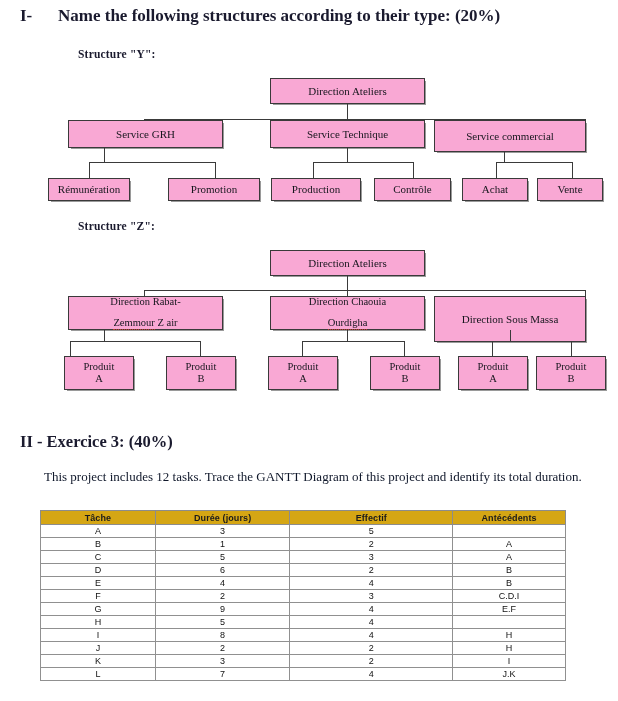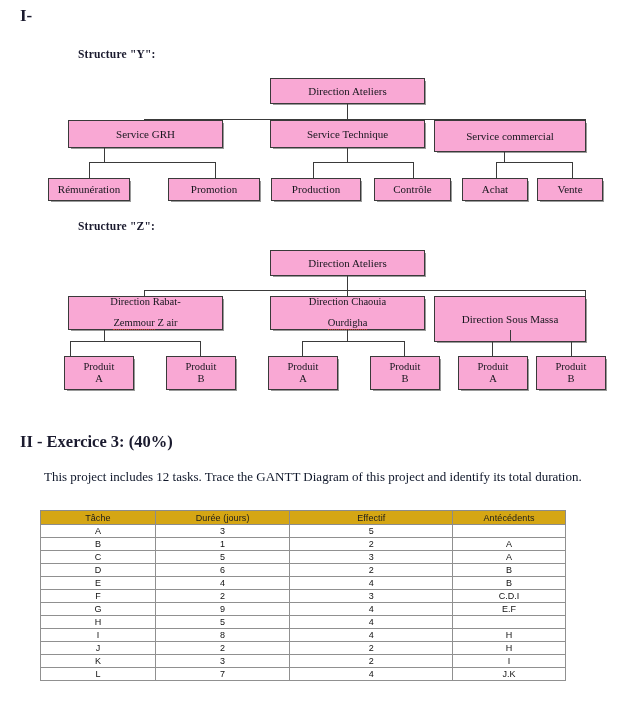--- a/index.html
+++ b/index.html
@@ -65,21 +65,21 @@
     position:absolute;left:40px;top:510px;
     border-collapse:collapse;
     width:526px;
     font-family:"Liberation Sans", sans-serif;
     font-size:9px;
     color:#111;
   }
   table.gantt th{
     background:#D5A614;
     color:#1b1b1b;
-    font-weight:normal;
+    font-weight:bold;
     font-size:9px;
     border:1px solid #8c8c8c;
     height:13px;
     padding:0;
     text-align:center;
     letter-spacing:0.1px;
   }
   table.gantt td{
     border:1px solid #909090;
     height:12px;
@@ -93,20 +93,21 @@
   col.c3{width:163px;}
   col.c4{width:113px;}
 </style>
 </head>
 <body>
 
 <div class="page">
 
   <div class="sec1">
     <span class="num">I-</span>
+    <span class="ttl">Name the following structures according to their type: (20%)</span>
   </div>
 
   <div class="struct-label" style="left:78px;top:48px;">Structure "Y":</div>
 
   <div class="chart">
 
     <div class="box" style="left:270px;top:78px;width:155px;height:26px;">Direction Ateliers</div>
 
     <div class="ln v" style="left:347px;top:104px;height:15px;"></div>
 

